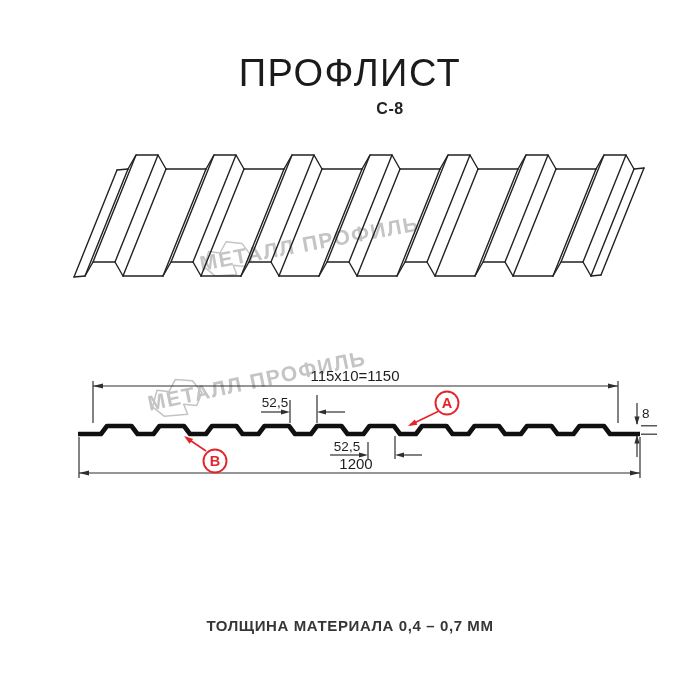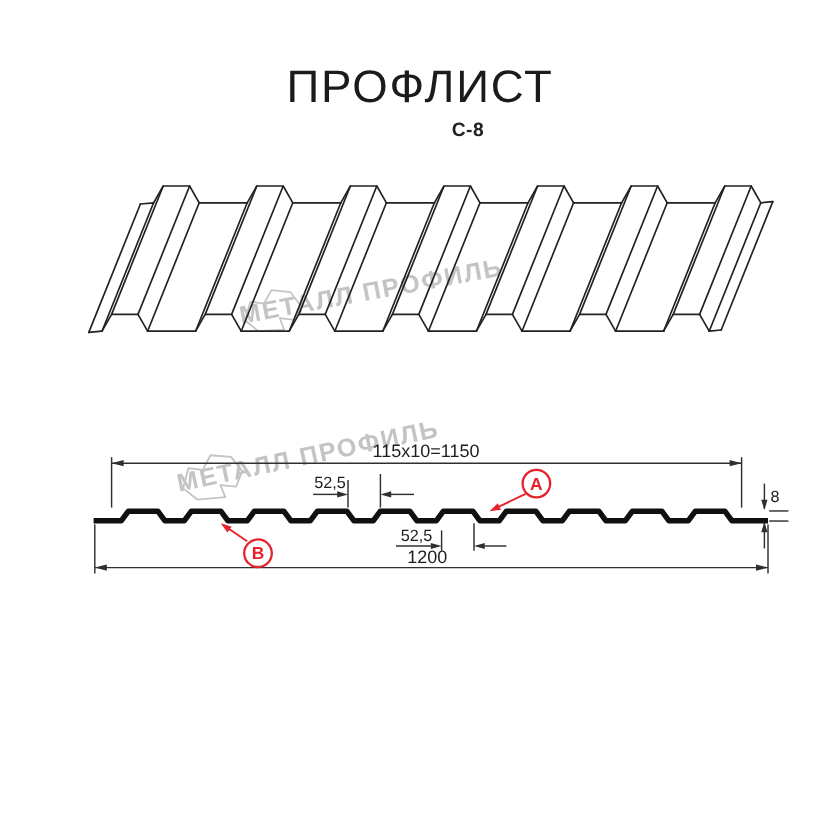--- a/index.html
+++ b/index.html
@@ -168,13 +168,14 @@
     </g>
 
     <g>
       <line x1="151" y1="96" x2="131" y2="82.5" stroke="#e5232b" stroke-width="1.6"></line>
       <polygon points="129,81 138.1,83.9 134.5,88.7" fill="#e5232b"></polygon>
       <circle cx="160" cy="106" r="11.5" fill="none" stroke="#e5232b" stroke-width="1.9"></circle>
       <text class="redtxt" x="160" y="111" text-anchor="middle">В</text>
     </g>
   </svg>
 
+  <div class="footer">ТОЛЩИНА МАТЕРИАЛА 0,4 – 0,7 ММ</div>
 </div>
 
 </body></html>

